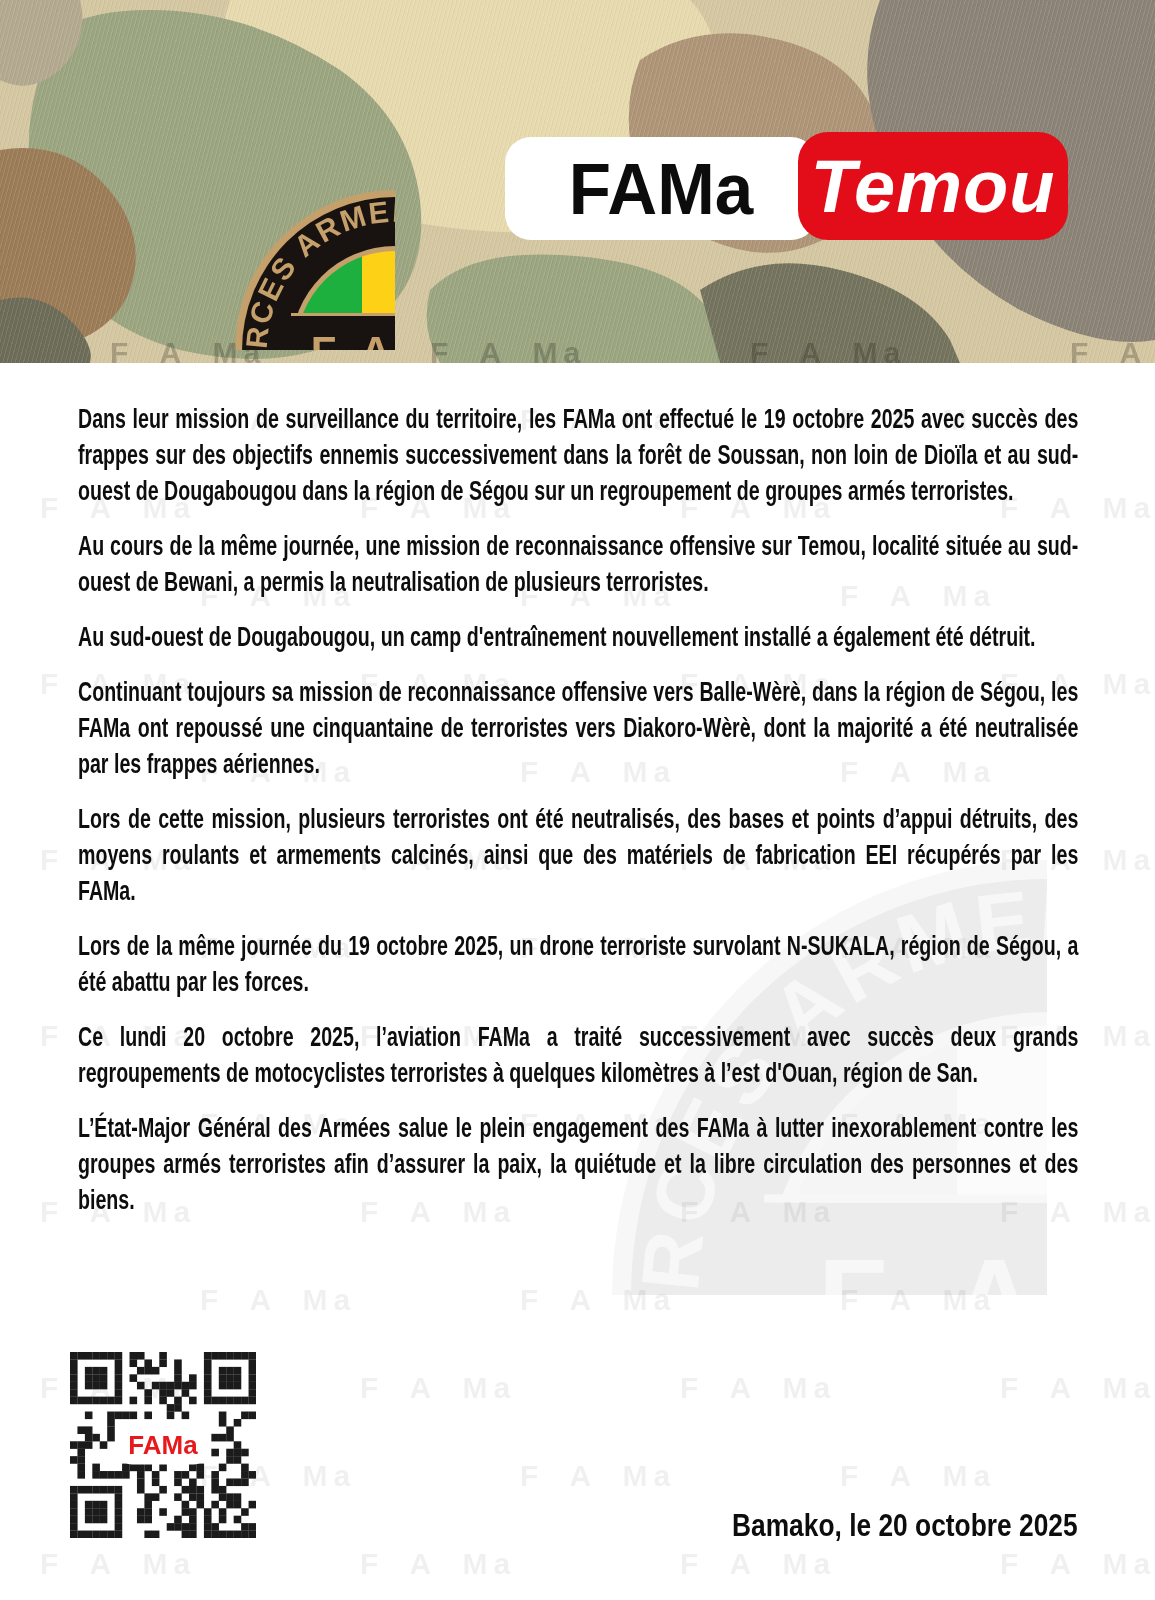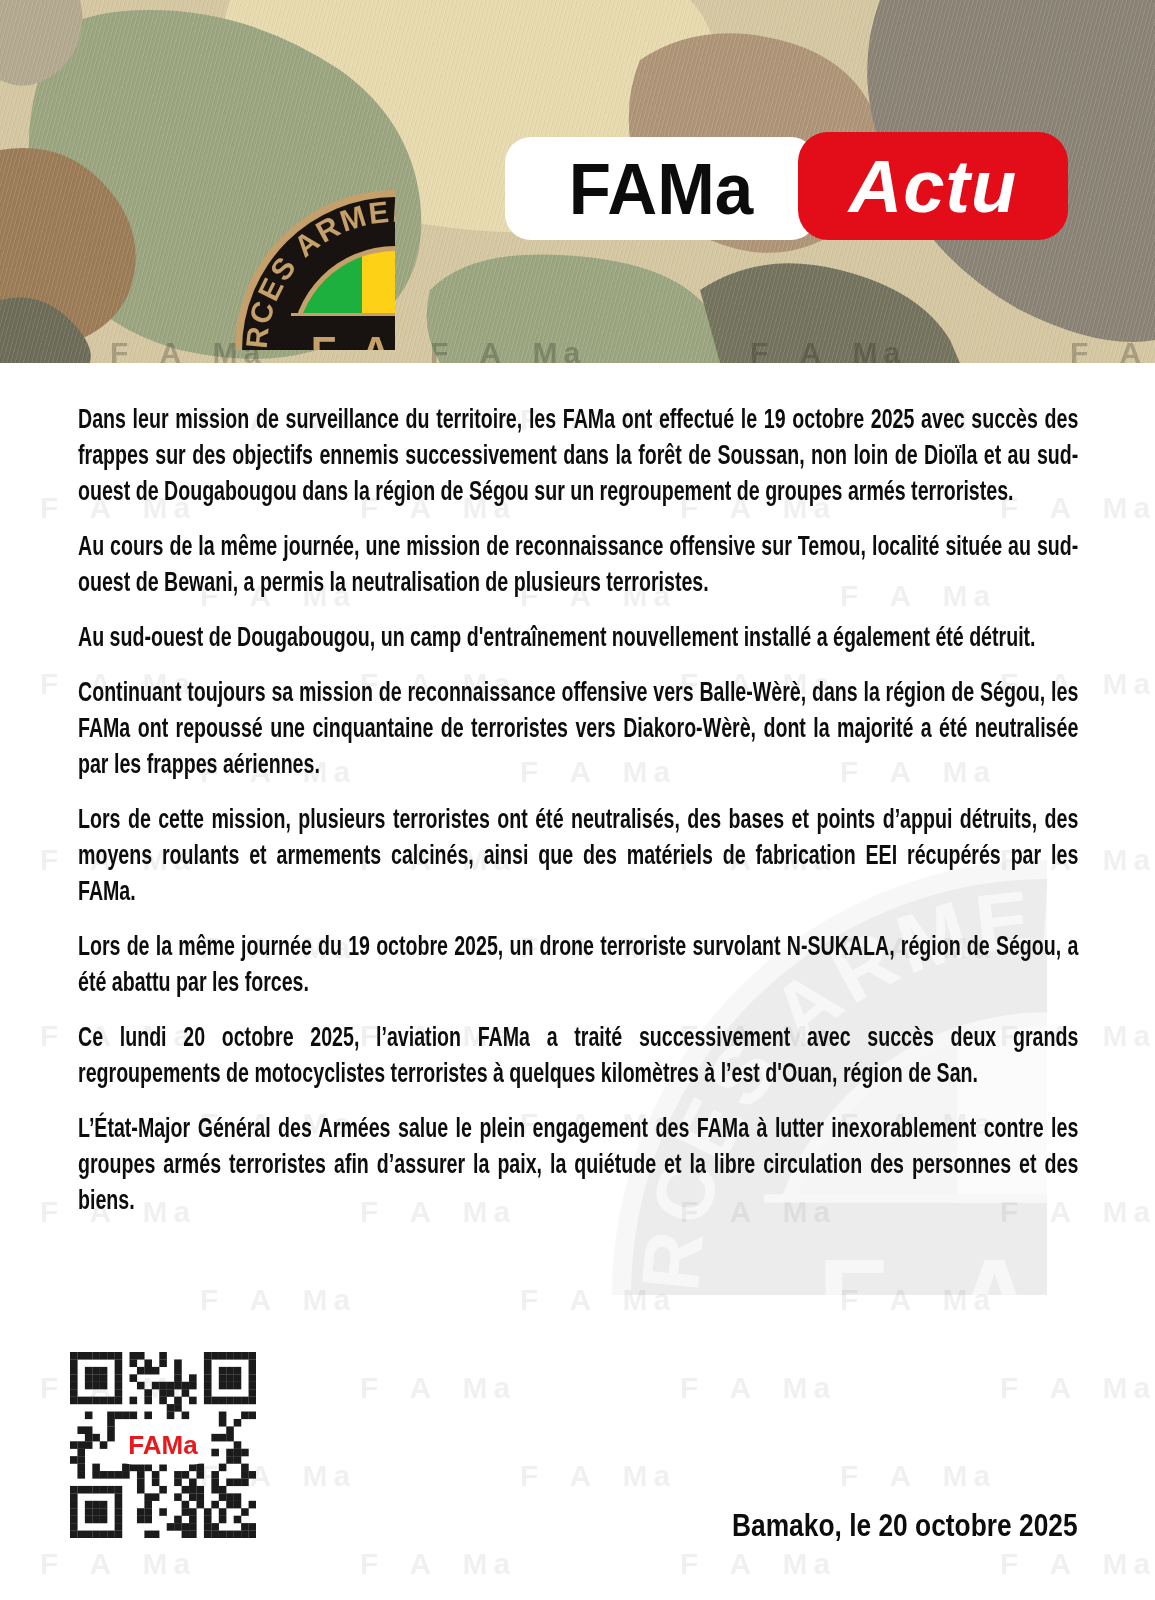--- a/index.html
+++ b/index.html
@@ -133,21 +133,21 @@
         <span class="wm-dark" style="left: 750px; top: 336px;">F A Ma</span>
         <span class="wm-dark" style="left: 1070px; top: 336px;">F A Ma</span>
       </div>
     <svg class="emblem-header" viewBox="-160 -160 320 320">
       <use href="#fama-emblem"></use>
     </svg>
     <div class="badge-white">
       <span>FAMa</span>
     </div>
     <div class="badge-red" style="background: rgb(226, 13, 24);">
-      <span>Actu</span>
+      <span>Temou</span>
     </div>
   </div>
 
   <div id="wm-layer">
       <span class="wm" style="left: 200px; top: 403px;">F A Ma</span>
       <span class="wm" style="left: 520px; top: 403px;">F A Ma</span>
       <span class="wm" style="left: 840px; top: 403px;">F A Ma</span>
       <span class="wm" style="left: 40px; top: 491px;">F A Ma</span>
       <span class="wm" style="left: 360px; top: 491px;">F A Ma</span>
       <span class="wm" style="left: 680px; top: 491px;">F A Ma</span>

